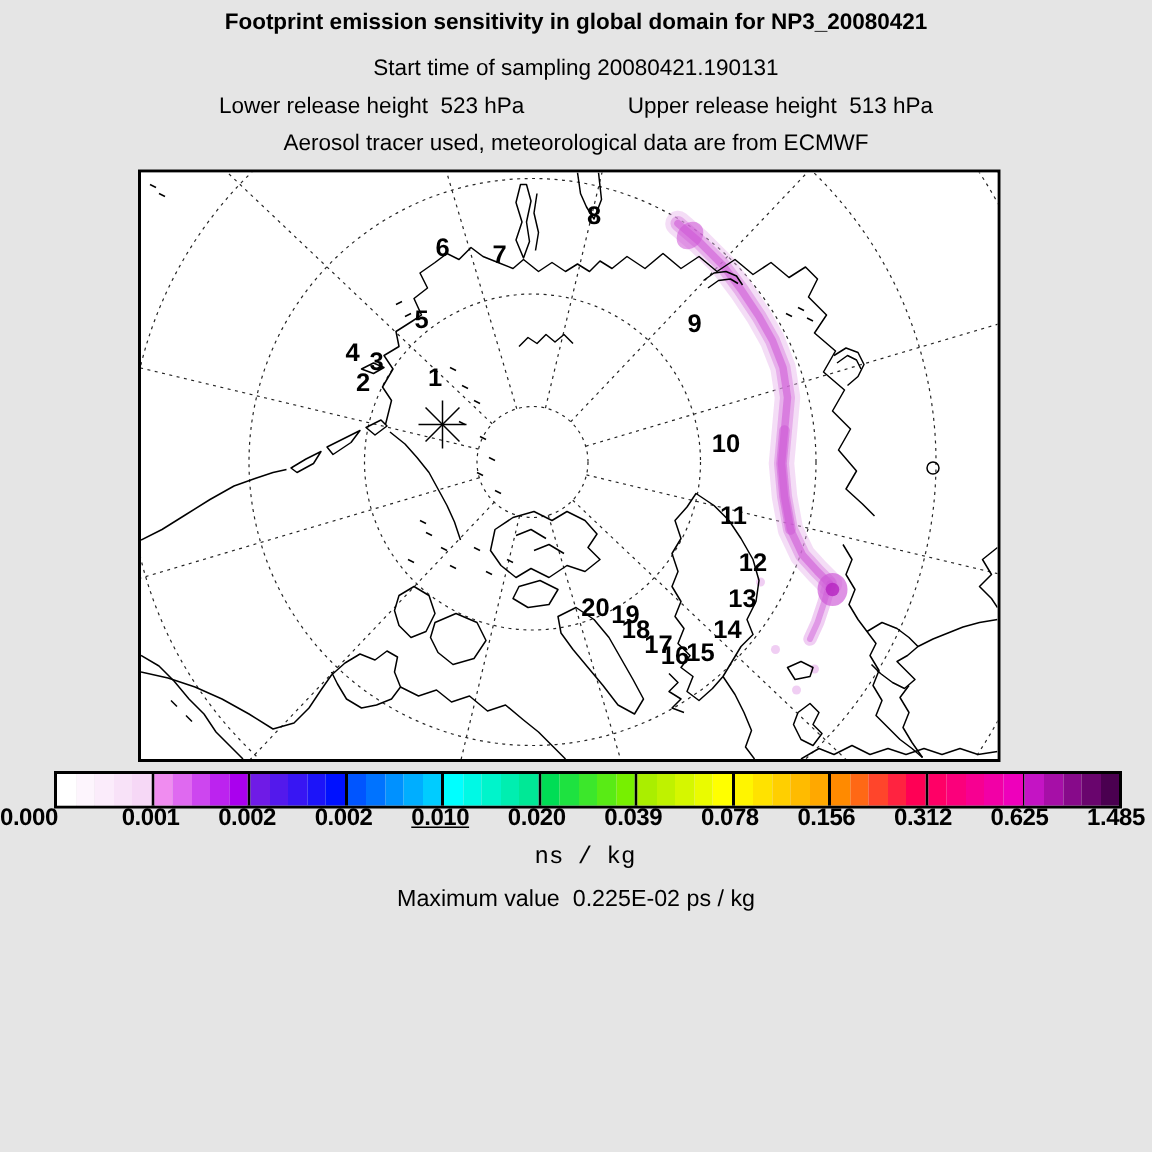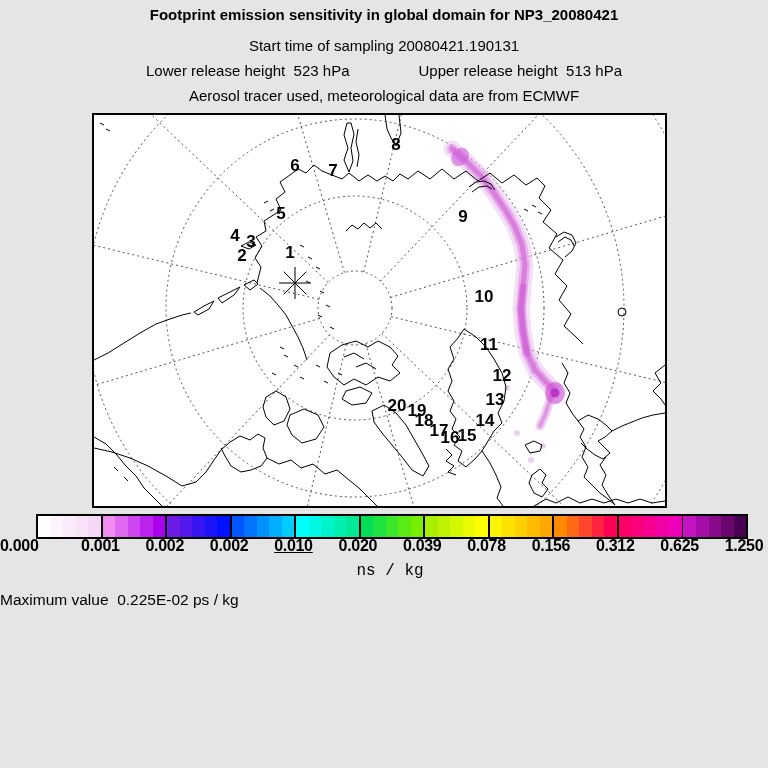--- a/index.html
+++ b/index.html
@@ -17,21 +17,21 @@
   .cbar{position:absolute;left:36px;top:514px;width:708px;height:21px;border:2px solid #000;
         display:flex;}
   .cseg{flex:1;display:flex;border-right:2px solid #000;}
   .cseg:last-child{border-right:none;}
   .ccell{flex:1;}
   .ticks{position:absolute;left:0;top:537px;width:768px;height:18px;font-weight:bold;
          font-size:16px;letter-spacing:-0.3px;}
   .tick{position:absolute;top:0;transform:translateX(-50%);white-space:nowrap;}
   .tick.first{transform:none;}
   .units{position:absolute;left:36px;top:562px;width:708px;text-align:center;font-size:16px;font-family:Liberation Mono, monospace;}
-  .maxval{position:absolute;left:0;top:591px;width:768px;text-align:left;font-size:15.5px;white-space:pre;}
+  .maxval{position:absolute;left:0;top:591px;width:768px;text-align:center;font-size:15.5px;white-space:pre;}
 </style>
 </head>
 <body>
 
 <div class="page">
   <div class="hdr title">Footprint emission sensitivity in global domain for NP3_20080421</div>
   <div class="hdr l2">
     <span>Start time of sampling 20080421.190131</span>
   </div>
   <div class="hdr l3">
@@ -256,17 +256,17 @@
       <span class="tick" style="left: 100.364px;">0.001</span>
       <span class="tick" style="left: 164.727px;">0.002</span>
       <span class="tick" style="left: 229.091px;">0.002</span>
       <span class="tick" style="left: 293.455px; text-decoration: underline;">0.010</span>
       <span class="tick" style="left: 357.818px;">0.020</span>
       <span class="tick" style="left: 422.182px;">0.039</span>
       <span class="tick" style="left: 486.545px;">0.078</span>
       <span class="tick" style="left: 550.909px;">0.156</span>
       <span class="tick" style="left: 615.273px;">0.312</span>
       <span class="tick" style="left: 679.636px;">0.625</span>
-      <span class="tick" style="left: 744px;">1.250</span>
+      <span class="tick" style="left: 744px;">1.485</span>
     </div>
   <div class="units">ns / kg</div>
   <div class="maxval">Maximum value  0.225E-02 ps / kg</div>
 </div>
 
 </body></html>

